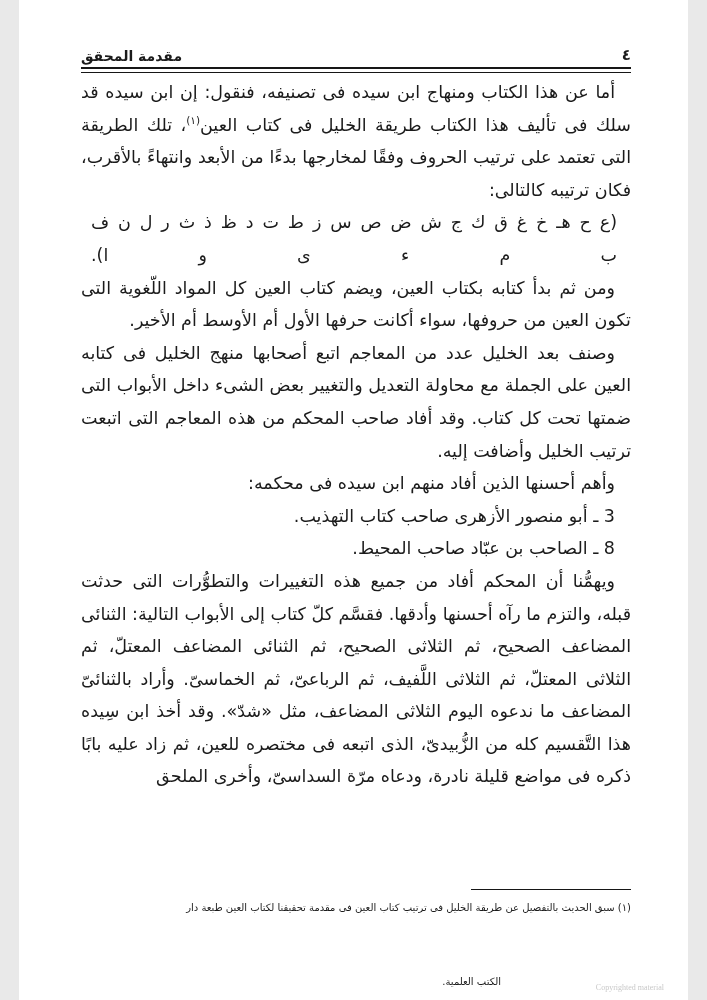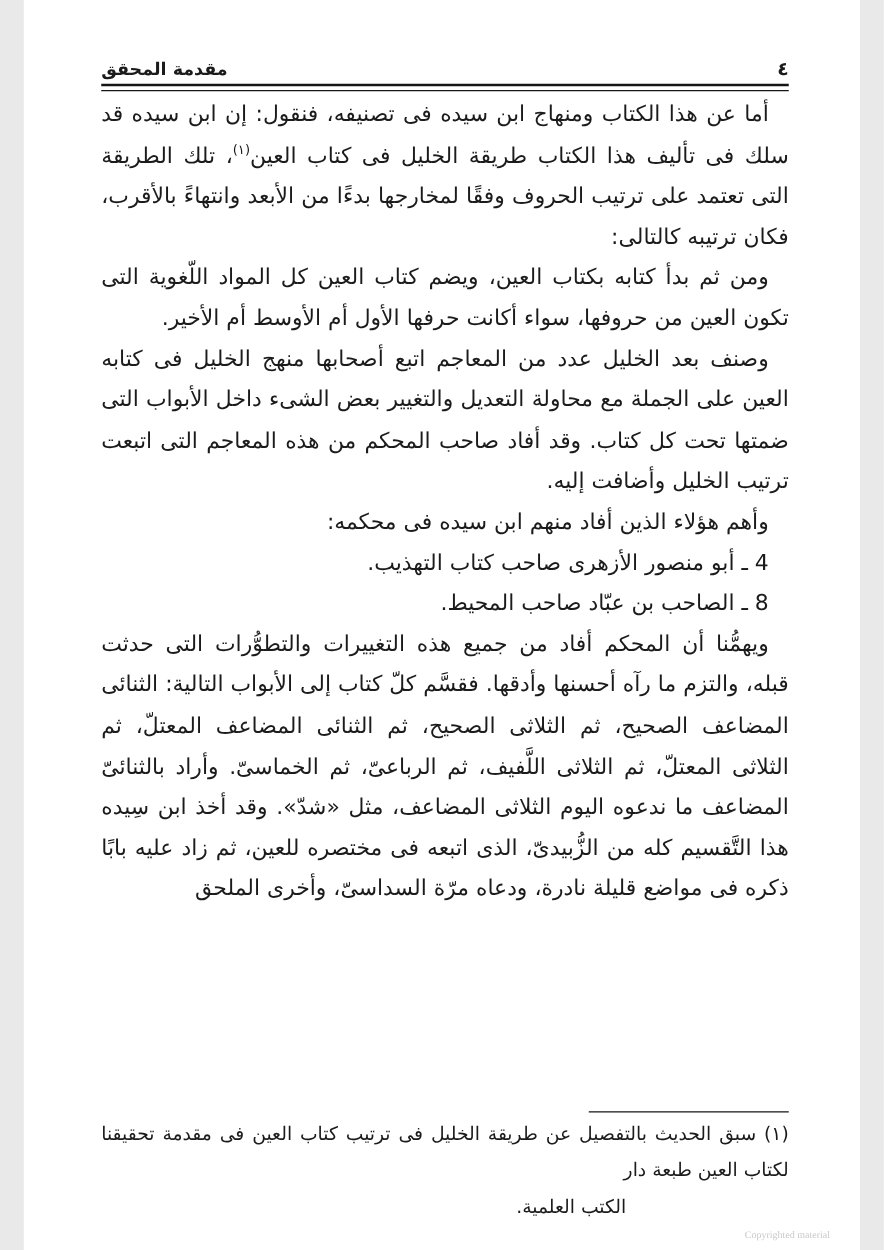--- a/index.html
+++ b/index.html
@@ -53,25 +53,26 @@
     line-height:0;
   }
   
   .footnote-sep{
     position:absolute;top:889px;left:452px;width:160px;height:0;
     border-top:1.6px solid #161616;
   }
   .footnote{
     position:absolute;left:62px;top:893px;width:550px;
     direction:rtl;
-    font-size:15px;line-height:29px;
+    font-size:10px;line-height:29px;
     text-align:justify;
   }
   .footnote .fn-line2{
     padding-right:130px;
+    margin-top:45px;
   }
   
   .watermark{
     position:absolute;right:24px;bottom:8px;
     font-family:Liberation Serif, serif;
     font-size:8px;color:#c9c9c9;direction:ltr;
   }
 </style>
 </head>
 <body>
@@ -79,24 +80,25 @@
 <div class="page">
 
   <div class="header-row">
     <span class="running-title">مقدمة المحقق</span>
     <span class="page-number">٤</span>
   </div>
   <div class="header-rule"></div>
 
   <div class="body">
     <p class="para indent"><span>أما عن هذا الكتاب ومنهاج ابن سيده فى تصنيفه، فنقول: إن ابن سيده قد سلك فى تأليف هذا الكتاب طريقة الخليل فى كتاب العين</span><sup class="fn-ref">(١)</sup><span>، تلك الطريقة التى تعتمد على ترتيب الحروف وفقًا لمخارجها بدءًا من الأبعد وانتهاءً بالأقرب، فكان ترتيبه كالتالى:</span></p>
+    <p class="para letters-line">(ع ح هـ خ غ ق ك ج ش ض ص س ز ط ت د ظ ذ ث ر ل ن ف ب م ء ى و ا).</p>
     <p class="para indent">ومن ثم بدأ كتابه بكتاب العين، ويضم كتاب العين كل المواد اللّغوية التى تكون العين من حروفها، سواء أكانت حرفها الأول أم الأوسط أم الأخير.</p>
     <p class="para indent">وصنف بعد الخليل عدد من المعاجم اتبع أصحابها منهج الخليل فى كتابه العين على الجملة مع محاولة التعديل والتغيير بعض الشىء داخل الأبواب التى ضمتها تحت كل كتاب. وقد أفاد صاحب المحكم من هذه المعاجم التى اتبعت ترتيب الخليل وأضافت إليه.</p>
-    <p class="para indent">وأهم هؤلاء الذين أفاد منهم ابن سيده فى محكمه:</p>
-    <p class="para indent">4 ـ أبو منصور الأزهرى صاحب كتاب التهذيب.</p>
+    <p class="para indent">وأهم أحسنها الذين أفاد منهم ابن سيده فى محكمه:</p>
+    <p class="para indent">3 ـ أبو منصور الأزهرى صاحب كتاب التهذيب.</p>
     <p class="para indent">8 ـ الصاحب بن عبّاد صاحب المحيط.</p>
     <p class="para indent">ويهمُّنا أن المحكم أفاد من جميع هذه التغييرات والتطوُّرات التى حدثت قبله، والتزم ما رآه أحسنها وأدقها. فقسَّم كلّ كتاب إلى الأبواب التالية: الثنائى المضاعف الصحيح، ثم الثلاثى الصحيح، ثم الثنائى المضاعف المعتلّ، ثم الثلاثى المعتلّ، ثم الثلاثى اللَّفيف، ثم الرباعىّ، ثم الخماسىّ. وأراد بالثنائىّ المضاعف ما ندعوه اليوم الثلاثى المضاعف، مثل «شدّ». وقد أخذ ابن سِيده هذا التَّقسيم كله من الزُّبيدىّ، الذى اتبعه فى مختصره للعين، ثم زاد عليه بابًا ذكره فى مواضع قليلة نادرة، ودعاه مرّة السداسىّ، وأخرى الملحق</p>
   </div>
 
   <div class="footnote-sep"></div>
 
   <div class="footnote">
     <div><span>(١)</span> <span>سبق الحديث بالتفصيل عن طريقة الخليل فى ترتيب كتاب العين فى مقدمة تحقيقنا لكتاب العين طبعة دار</span></div>
     <div class="fn-line2">الكتب العلمية.</div>
   </div>

